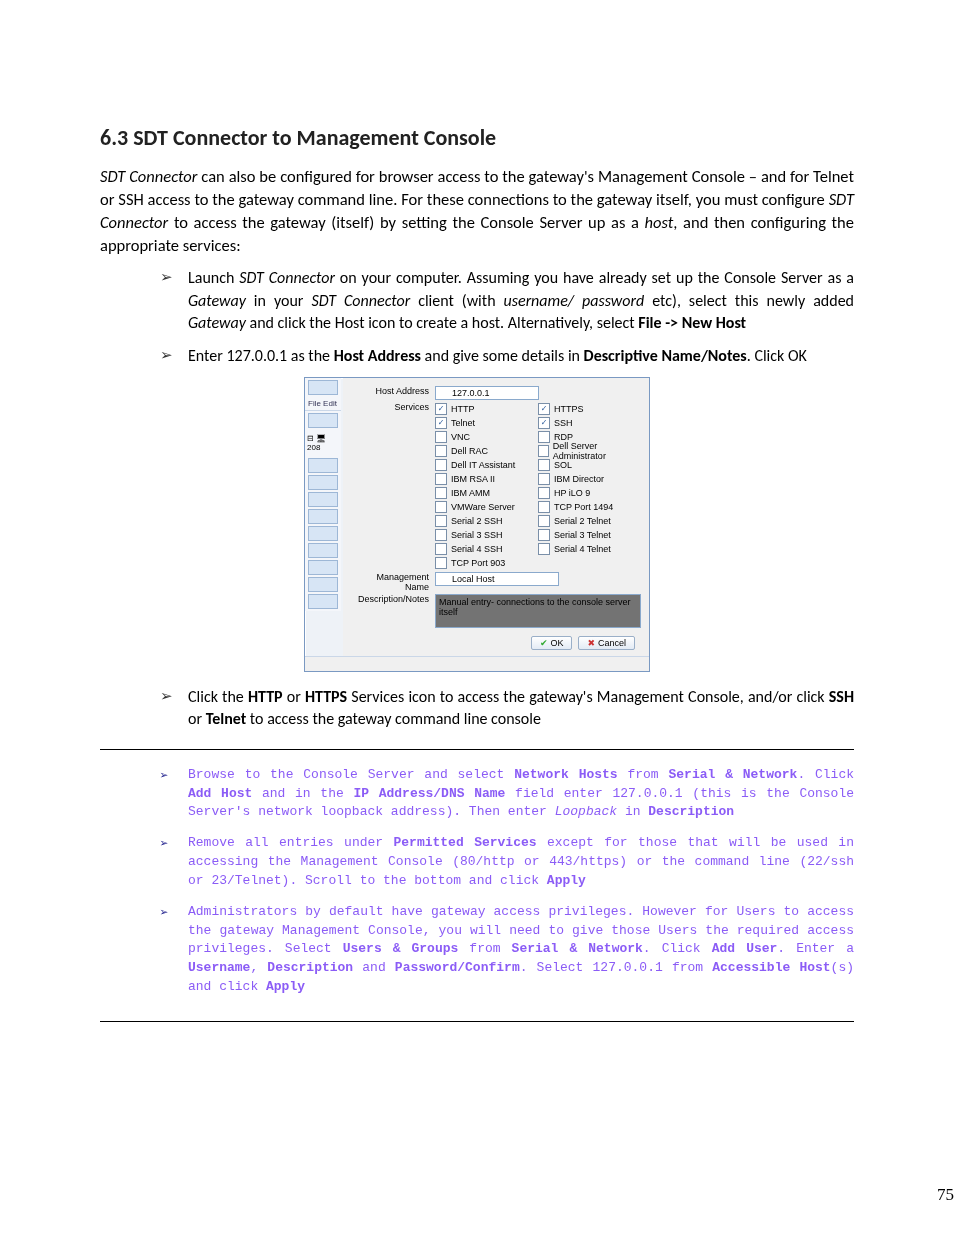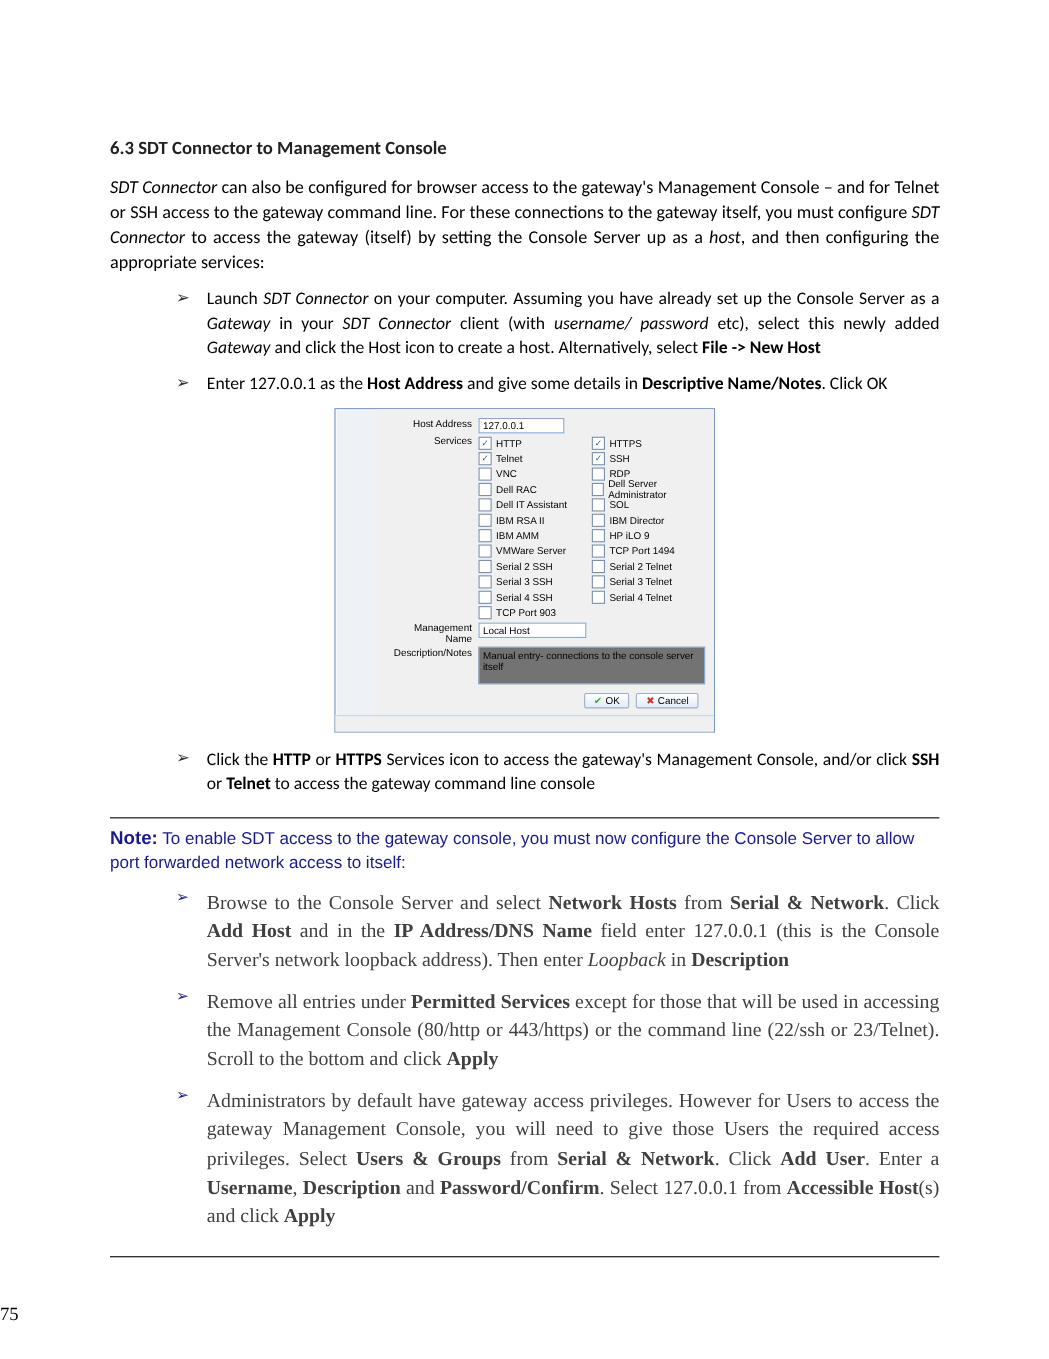--- a/index.html
+++ b/index.html
@@ -1,42 +1,42 @@
 <!DOCTYPE html>
 <html><head>
 <meta charset="utf-8">
 <style>
 body{margin:0;background:#fff;font-family:Calibri,Arial,sans-serif;color:#000}
 .page{width:954px;height:1235px;margin:0 auto;position:relative;padding:100px 100px 0 100px;box-sizing:border-box}
-h2{font-size:17px;font-weight:bold;margin:24px 0 14px 0;color:#222}
+h2{font-size:22px;font-weight:bold;margin:24px 0 14px 0;color:#222}
 .body-text{font-size:16.5px;line-height:1.4;text-align:justify;margin:0 0 10px 0}
 .body-text em,.li-text em{font-style:italic}
 ul.arrow{list-style:none;padding:0 0 0 60px;margin:8px 0}
 ul.arrow>li{position:relative;padding-left:28px;margin-bottom:10px;font-size:16px;line-height:1.4;text-align:justify}
 ul.arrow>li::before{content:"➢";position:absolute;left:0;top:0;color:#333;font-size:15px}
 .note-block{border-top:1px solid #000;border-bottom:1px solid #000;margin-top:18px;padding:6px 0 12px 0}
 .note-label{font-family:Arial,sans-serif;font-weight:bold;font-size:17px;color:#1a1a8a;display:inline}
 .note-intro{font-family:Arial,sans-serif;font-size:15.5px;color:#1a1a8a;line-height:1.45}
 ul.arrow-note{list-style:none;padding:0 0 0 60px;margin:10px 0 0 0}
-ul.arrow-note>li{position:relative;padding-left:28px;margin-bottom:12px;font-family:Liberation Serif, serif;font-size:18px;color:#404040;line-height:1.45;text-align:justify}
+ul.arrow-note>li{position:relative;padding-left:28px;margin-bottom:12px;font-family:Liberation Mono, monospace;font-size:13px;color:#8b5cf6;line-height:1.45;text-align:justify}
 ul.arrow-note>li::before{content:"➢";position:absolute;left:0;top:0;color:#1a1a8a;font-size:14px}
-.pagenum{position:absolute;bottom:30px;width:100%;left:0;text-align:left;font-size:17px;font-family:'Times New Roman',serif}
+.pagenum{position:absolute;bottom:30px;width:100%;left:0;text-align:right;font-size:17px;font-family:'Times New Roman',serif}
 
 .shot{width:344px;margin:10px auto 14px auto;border:1px solid #7a99c2;background:#eef2f7;font-family:Tahoma,Arial,sans-serif;font-size:9px;box-shadow:0 0 0 1px #fff inset}
 .sidebar{float:left;width:36px;background:#f4f6fa}
 .sidebar .ico{height:13px;margin:2px 3px;background:#d7e5f5;border:1px solid #9db7d6}
 .sidebar .menu{font-size:8px;color:#335;padding:2px 3px;border-bottom:1px solid #cad7e8}
 .dlgarea{margin-left:38px}
 .titlebar{height:18px;background:linear-gradient(#fff,#e8eef7);border-bottom:1px solid #c3d1e5;position:relative;padding:3px 6px;font-size:9px;color:#333}
 .titlebar .tico{display:inline-block;width:10px;height:10px;background:#cfe1f5;border:1px solid #8aa9cc;margin-right:4px;vertical-align:middle}
 .closebtn{position:absolute;right:3px;top:2px;width:28px;height:13px;background:#d44;border-radius:2px;color:#fff;text-align:center;line-height:12px;font-size:9px}
 .dlgbody{background:#f0f0f0;padding:8px 8px 0 8px}
 .row{display:flex;align-items:flex-start;margin-bottom:2px}
 .lbl{width:78px;text-align:right;padding-right:6px;color:#000;font-size:9px}
-.inp{border:1px solid #8aa9cc;background:#fff;height:12px;padding:0 3px;font-size:9px;line-height:12px}
+.inp{border:1px solid #8aa9cc;background:#fff;height:12px;padding:0 16px;font-size:9px;line-height:12px}
 .services{display:flex}
 .col{flex:1}
 .chk{display:flex;align-items:center;height:14px;font-size:9px;color:#000}
 .chk .box{width:10px;height:10px;border:1px solid #7a8fa8;background:#fff;margin-right:4px;display:inline-flex;align-items:center;justify-content:center;font-size:8px;color:#2a5a9a}
 .chk.on .box::after{content:"✓"}
 .ta{border:1px solid #8aa9cc;background:#737373;height:28px;padding:2px 3px;font-size:9px;flex:1}
 .btnbar{display:flex;justify-content:flex-end;gap:6px;padding:6px}
 .wbtn{border:1px solid #9aafc8;background:linear-gradient(#fff,#e3ebf5);padding:1px 8px;font-size:9px;border-radius:2px;display:flex;align-items:center;gap:3px}
 .wbtn .gi{color:#3a3}
 .wbtn .ri{color:#c33}
@@ -55,20 +55,35 @@
   <ul class="arrow">
     <li>
       <span>Launch </span><em>SDT Connector</em><span> on your computer. Assuming you have already set up the Console Server as a </span><em>Gateway</em><span> in your </span><em>SDT Connector</em><span> client (with </span><em>username/ password</em><span> etc), select this newly added </span><em>Gateway</em><span> and click the Host icon to create a host. Alternatively, select </span><strong>File -&gt; New Host</strong>
     </li>
     <li>
       <span>Enter 127.0.0.1 as the </span><strong>Host Address</strong><span> and give some details in </span><strong>Descriptive Name/Notes</strong><span>. Click OK</span>
     </li>
   </ul>
 
   <div class="shot">
+    <div class="sidebar">
+      <div class="ico"></div>
+      <div class="menu">File   Edit</div>
+      <div class="ico"></div>
+      <div style="padding:4px 2px;font-size:8px">⊟ 🖥 <span>208</span></div>
+      <div class="ico"></div>
+      <div class="ico"></div>
+      <div class="ico"></div>
+      <div class="ico"></div>
+      <div class="ico"></div>
+      <div class="ico"></div>
+      <div class="ico"></div>
+      <div class="ico"></div>
+      <div class="ico"></div>
+    </div>
     <div class="dlgarea">
       <div class="dlgbody">
         <div class="row">
           <div class="lbl">Host Address</div>
           <div class="inp" style="width:70px">127.0.0.1</div>
         </div>
         <div class="row">
           <div class="lbl">Services</div>
           <div class="services" style="flex:1">
             <div class="col" id="svc-left">
@@ -192,23 +207,20 @@
     <div class="statusbar"></div>
   </div>
 
   <ul class="arrow">
     <li>
       <span>Click the </span><strong>HTTP</strong><span> or </span><strong>HTTPS</strong><span> Services icon to access the gateway's Management Console, and/or click </span><strong>SSH</strong><span> or </span><strong>Telnet</strong><span> to access the gateway command line console</span>
     </li>
   </ul>
 
   <div class="note-block">
-    <div class="note-intro">
-      <span class="note-label">Note:</span><span> To enable SDT access to the gateway console, you must now configure the Console Server to allow port forwarded network access to itself:</span>
-    </div>
     <ul class="arrow-note">
       <li>
         <span>Browse to the Console Server and select </span><strong>Network Hosts</strong><span> from </span><strong>Serial &amp; Network</strong><span>. Click </span><strong>Add Host</strong><span> and in the </span><strong>IP Address/DNS Name</strong><span> field enter 127.0.0.1 (this is the Console Server's network loopback address). Then enter </span><em>Loopback</em><span> in </span><strong>Description</strong>
       </li>
       <li>
         <span>Remove all entries under </span><strong>Permitted Services</strong><span> except for those that will be used in accessing the Management Console (80/http or 443/https) or the command line (22/ssh or 23/Telnet). Scroll to the bottom and click </span><strong>Apply</strong>
       </li>
       <li>
         <span>Administrators by default have gateway access privileges. However for Users to access the gateway Management Console, you will need to give those Users the required access privileges. Select </span><strong>Users &amp; Groups</strong><span> from </span><strong>Serial &amp; Network</strong><span>. Click </span><strong>Add User</strong><span>. Enter a </span><strong>Username</strong><span>, </span><strong>Description</strong><span> and </span><strong>Password/Confirm</strong><span>. Select 127.0.0.1 from </span><strong>Accessible Host</strong><span>(s) and click </span><strong>Apply</strong>
       </li>

